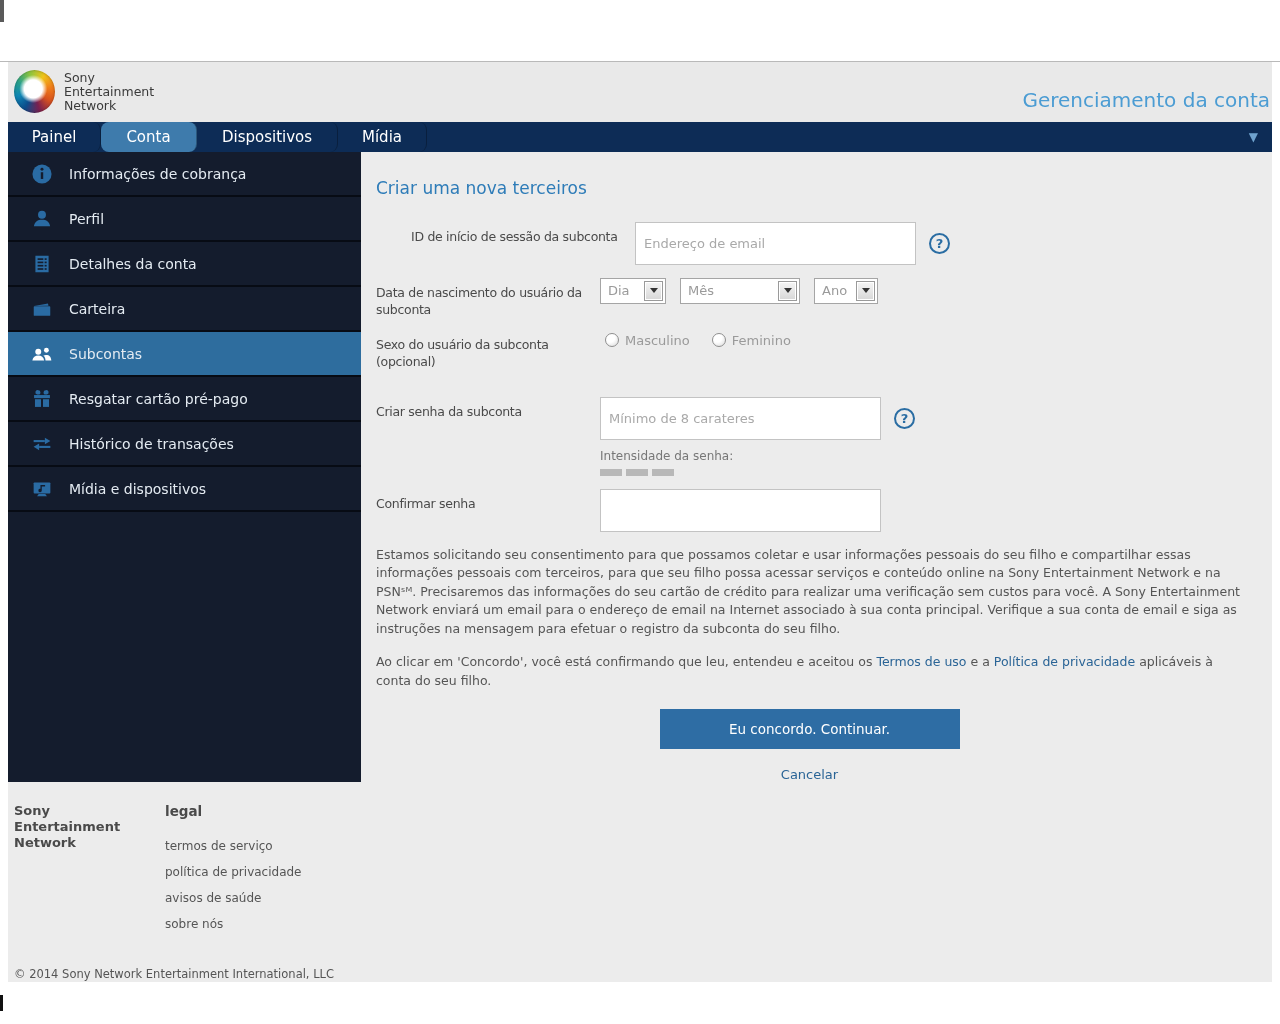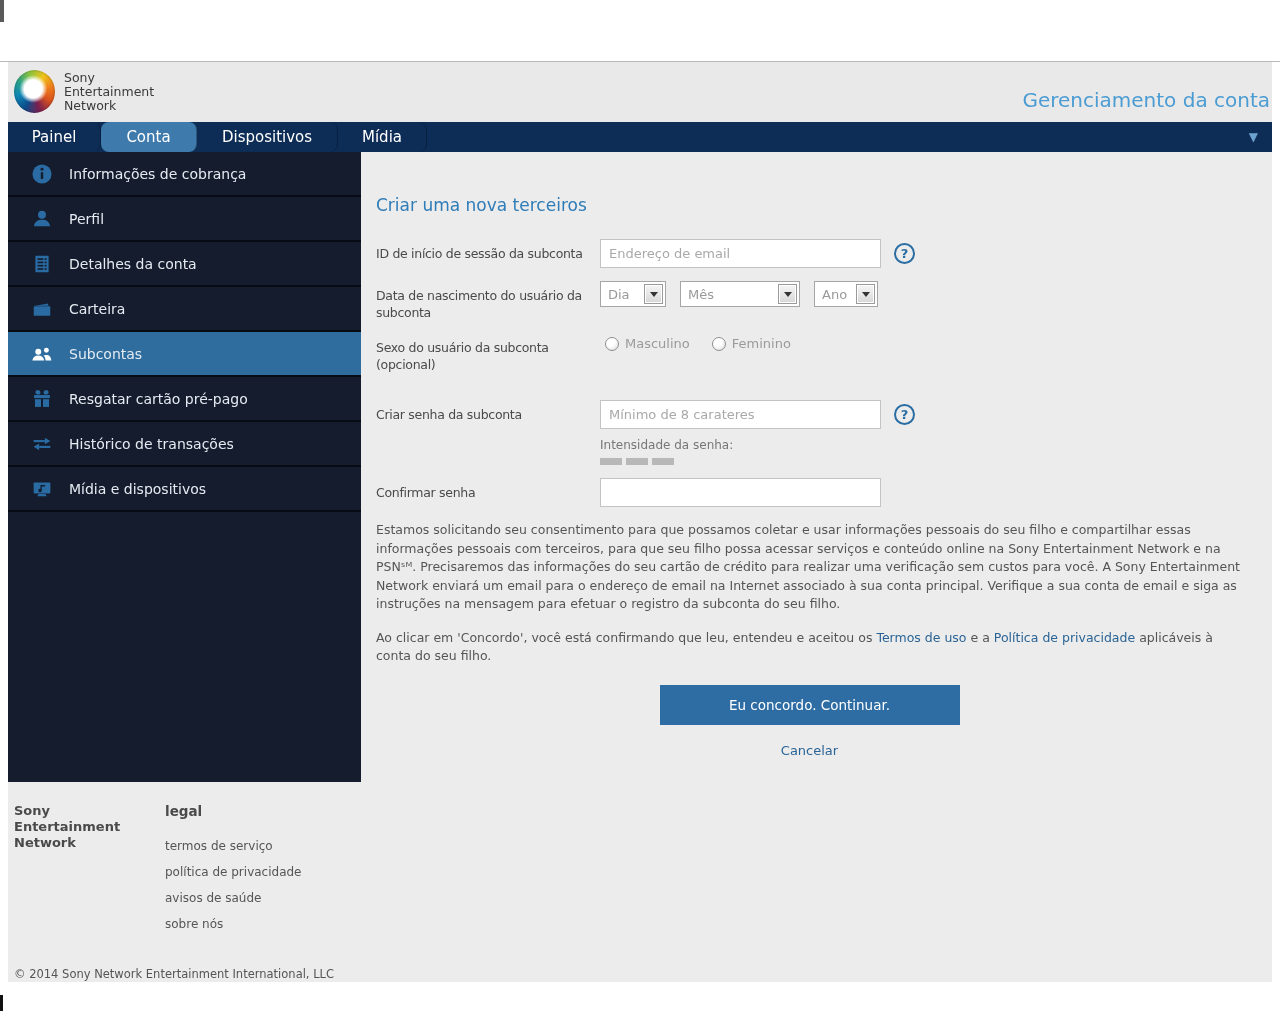--- a/index.html
+++ b/index.html
@@ -28,49 +28,49 @@
   
   .navbar { height:30px; background:#0d2c56; display:flex; align-items:stretch; }
   .tab { color:#fff; font-size:15px; line-height:30px; text-align:center; cursor:pointer;
          border-right:1px solid rgba(0,0,0,.28);border-radius:8px; }
   .tab-0 { width:93px; } .tab-1 { width:96px; } .tab-2 { width:141px; } .tab-3 { width:89px; }
   .tab.active { background:#3e7bac; }
   .nav-caret { margin-left:auto; align-self:center; margin-right:14px; color:#6fa3cf; font-size:12px; }
 
   
   .content { background:#ececec; height:830px; position:relative; }
-  .content-row { display:flex; align-items:center; }
+  .content-row { display:flex; align-items:flex-end; }
 
   
   .sidebar { width:353px; height:630px; background:#141c2d; flex:none; }
   .side-item { height:45px; display:flex; align-items:center; border-bottom:2px solid #070b14;
                cursor:pointer; --cut:#141c2d; }
   .side-item.active { background:#2e6d9e; --cut:#2e6d9e; }
   .side-icon { width:24px; height:24px; margin-left:22px; margin-right:15px; flex:none;
                display:flex; align-items:center; justify-content:center; color:#2a6ba3; }
   .side-item.active .side-icon { color:#fff; }
   .side-icon svg { width:22px; height:22px; display:block; }
   .side-label { color:#e4ebf2; font-size:14px; }
 
   
   .main { flex:1; padding:19px 31px 0 15px; }
   .form-title { font-size:17px; font-weight:normal; color:#2e7cb8; }
   .form-row { display:flex; align-items:flex-start; }
   .form-label { width:224px; flex:none; padding-top:6px; font-size:12.5px; letter-spacing:-0.3px;
                 line-height:17px; color:#4a4a4a; }
   .field-col { display:flex; align-items:center; }
-  .text-input { width:281px; height:29px; border:1px solid #c3c3c3; background:#fff;
+  .text-input { width:281px; height:43px; border:1px solid #c3c3c3; background:#fff;
                 font-family:inherit; font-size:13px; color:#4d7c0f; padding:0 8px; outline:none; }
   .text-input::placeholder { color:#a9a9a9; opacity:1; }
   .help { width:21px; height:21px; border:2px solid #2a6da3; border-radius:50%; margin-left:13px;
           color:#2a6da3; font-size:13px; font-weight:bold; display:flex; align-items:center;
           justify-content:center; cursor:pointer; flex:none; }
   .hint { margin:6px 0 0 224px; font-size:12px; color:#666; }
 
-  .row-email { margin-top:24px; }
+  .row-email { margin-top:24px;margin-left:35px; }
   .row-birth { margin-top:13px; }
   .row-gender { margin-top:12px; }
   .row-pass { margin-top:27px; }
   .row-confirm { margin-top:13px; }
 
   .select { height:26px; background:#fff; border:1px solid #a5a5a5; display:flex;
             align-items:center; cursor:pointer; }
   .sel-day { width:66px; } .sel-month { width:120px; margin-left:14px;gap:48px; } .sel-year { width:64px; margin-left:14px; }
   .sel-text { flex:1; padding-left:7px; font-size:13px; color:#9a9a9a; }
   .sel-btn { width:19px; height:20px; margin-right:2px; flex:none; border:1px solid #9a9a9a;

